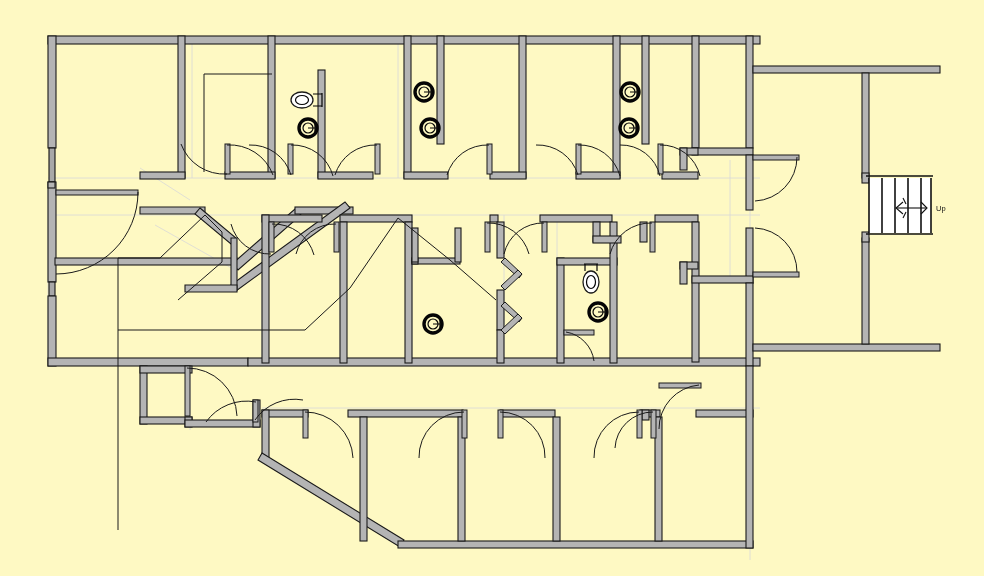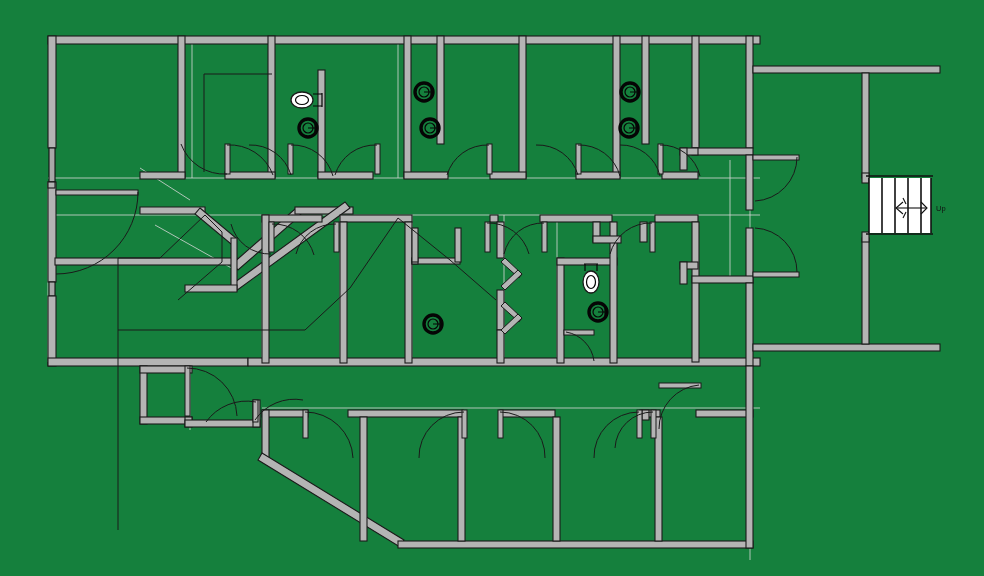--- a/index.html
+++ b/index.html
@@ -10,21 +10,21 @@
   body {
     width: 984px;
     height: 576px;
     font-family: "Liberation Sans", sans-serif;
     overflow: hidden;
   }
   #plan-root {
     position: relative;
     width: 984px;
     height: 576px;
-    background: #15803d;
+    background: #fef9c3;
   }
   svg#floorplan {
     display: block;
     width: 984px;
     height: 576px;
   }
   .wall-fill   { fill: #b4b4b4; stroke: #1a1a1a; stroke-width: 1.1; }
   .wall-fill-d { fill: #a8a8a8; stroke: #111111; stroke-width: 1.1; }
   .thin-line   { fill: none; stroke: #1a1a1a; stroke-width: 1.0; }
   .guide-line  { fill: none; stroke: #d8d8d8; stroke-width: 0.8; }

